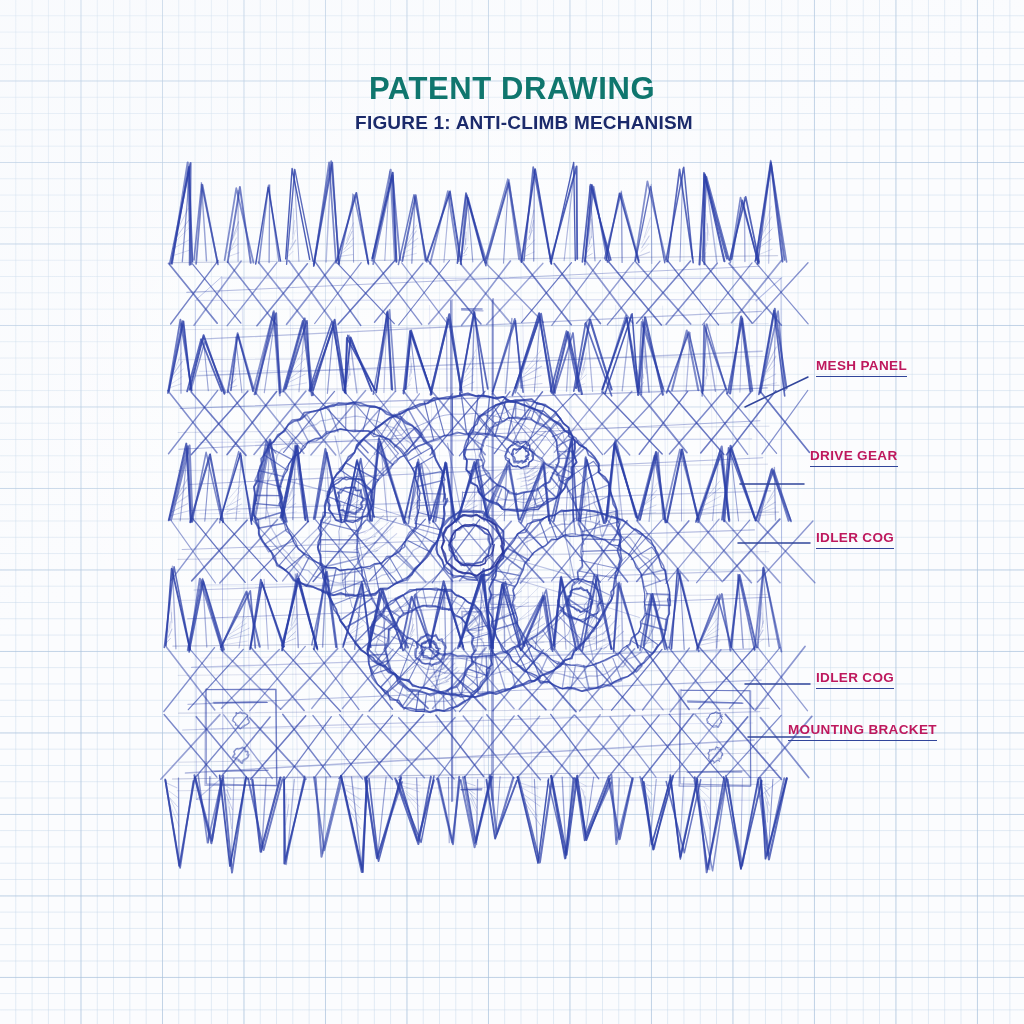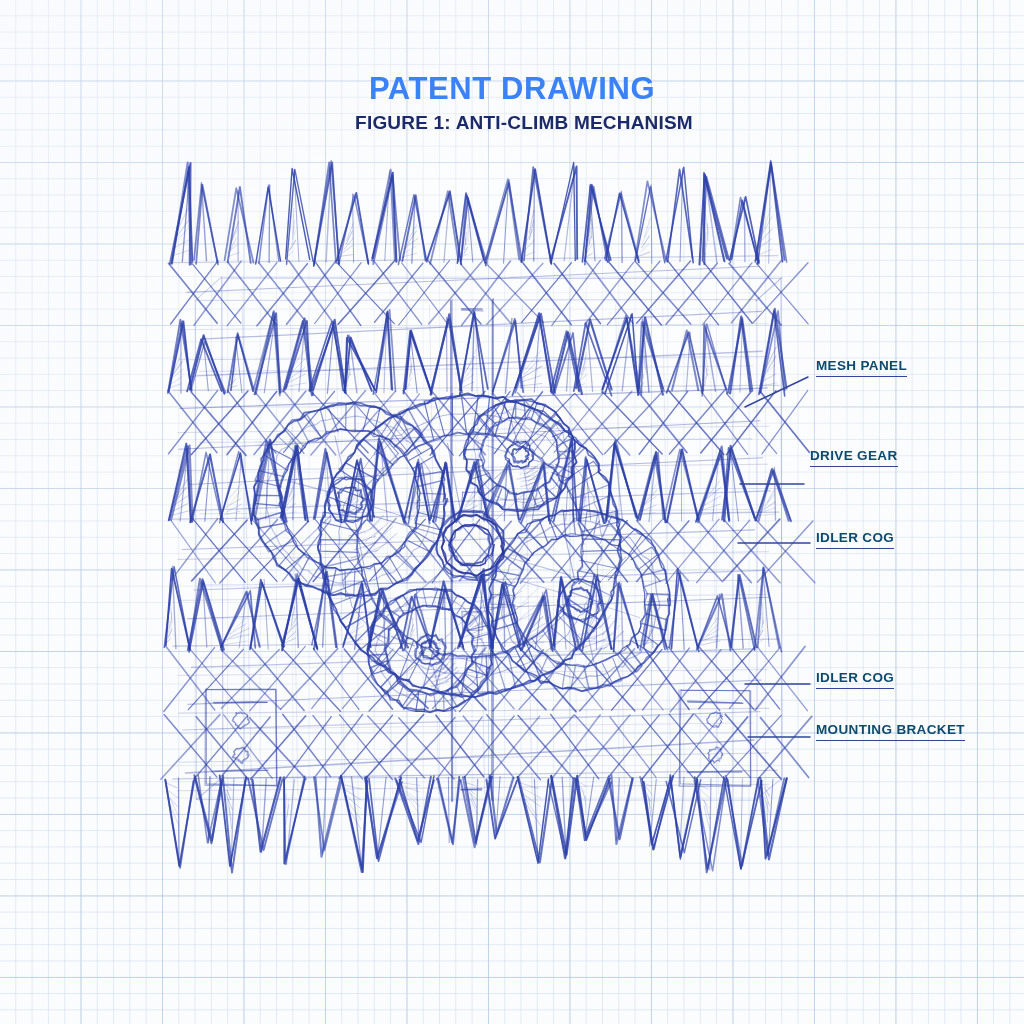--- a/index.html
+++ b/index.html
@@ -42,21 +42,21 @@
   #title-block {
     position: absolute;
     top: 72px; left: 0; width: 1024px;
     text-align: center;
     z-index: 6;
   }
   #main-title {
     font-size: 31px;
     font-weight: 700;
     letter-spacing: 0.6px;
-    color: #3b82f6;
+    color: #0f766e;
     line-height: 1.1;
     margin: 0;
   }
   #sub-title {
     font-size: 19px;
     font-weight: 600;
     letter-spacing: 0.2px;
     color: #1b2a6b;
     margin: 7px 0 0 0;
     line-height: 1.1;
@@ -76,21 +76,21 @@
     width: 1024px; height: 1024px;
     z-index: 5;
   }
   
   #callouts { position: absolute; inset: 0; z-index: 6; }
   .callout-label {
     position: absolute;
     font-size: 13.5px;
     font-weight: 600;
     letter-spacing: 0.35px;
-    color: #0c4a6e;
+    color: #be185d;
     white-space: nowrap;
     padding-bottom: 3px;
     border-bottom: 1.6px solid #31459b;
   }
 </style>
 </head>
 <body>
 
 <div id="page">
 
@@ -1318,16 +1318,16 @@
   <div id="title-block">
     <h1 id="main-title">PATENT DRAWING</h1>
     <div id="sub-title">FIGURE 1: ANTI-CLIMB MECHANISM</div>
   </div>
 
   <div id="callouts">
       <div class="callout-label" style="left: 816px; top: 358px;">MESH PANEL</div>
       <div class="callout-label" style="left: 810px; top: 448px;">DRIVE GEAR</div>
       <div class="callout-label" style="left: 816px; top: 530px;">IDLER COG</div>
       <div class="callout-label" style="left: 816px; top: 670px;">IDLER COG</div>
-      <div class="callout-label" style="left: 816px; top: 722px;">MOUNTING BRACKET</div>
+      <div class="callout-label" style="left: 788px; top: 722px;">MOUNTING BRACKET</div>
     </div>
 
 </div>
 
 </body></html>

